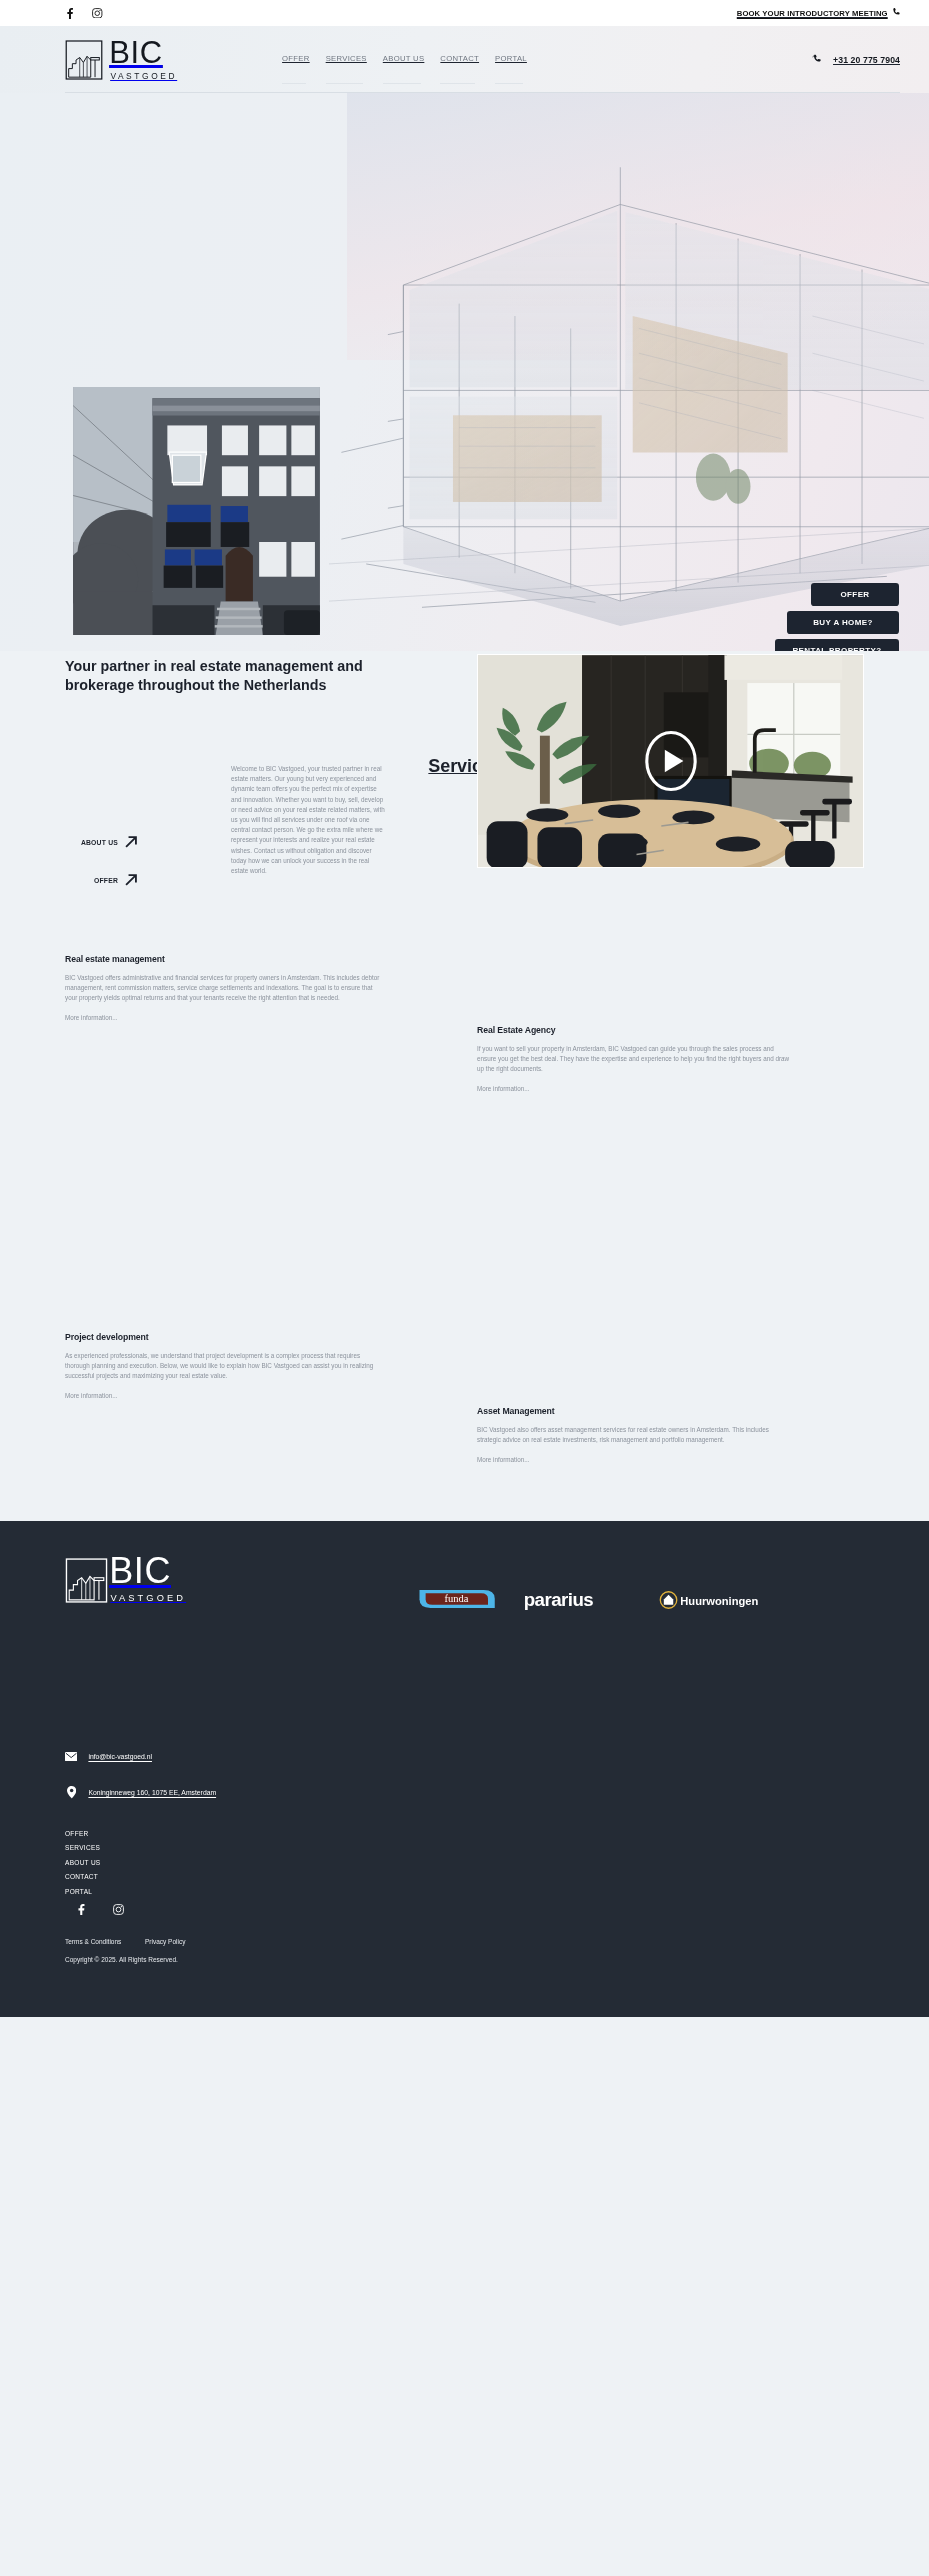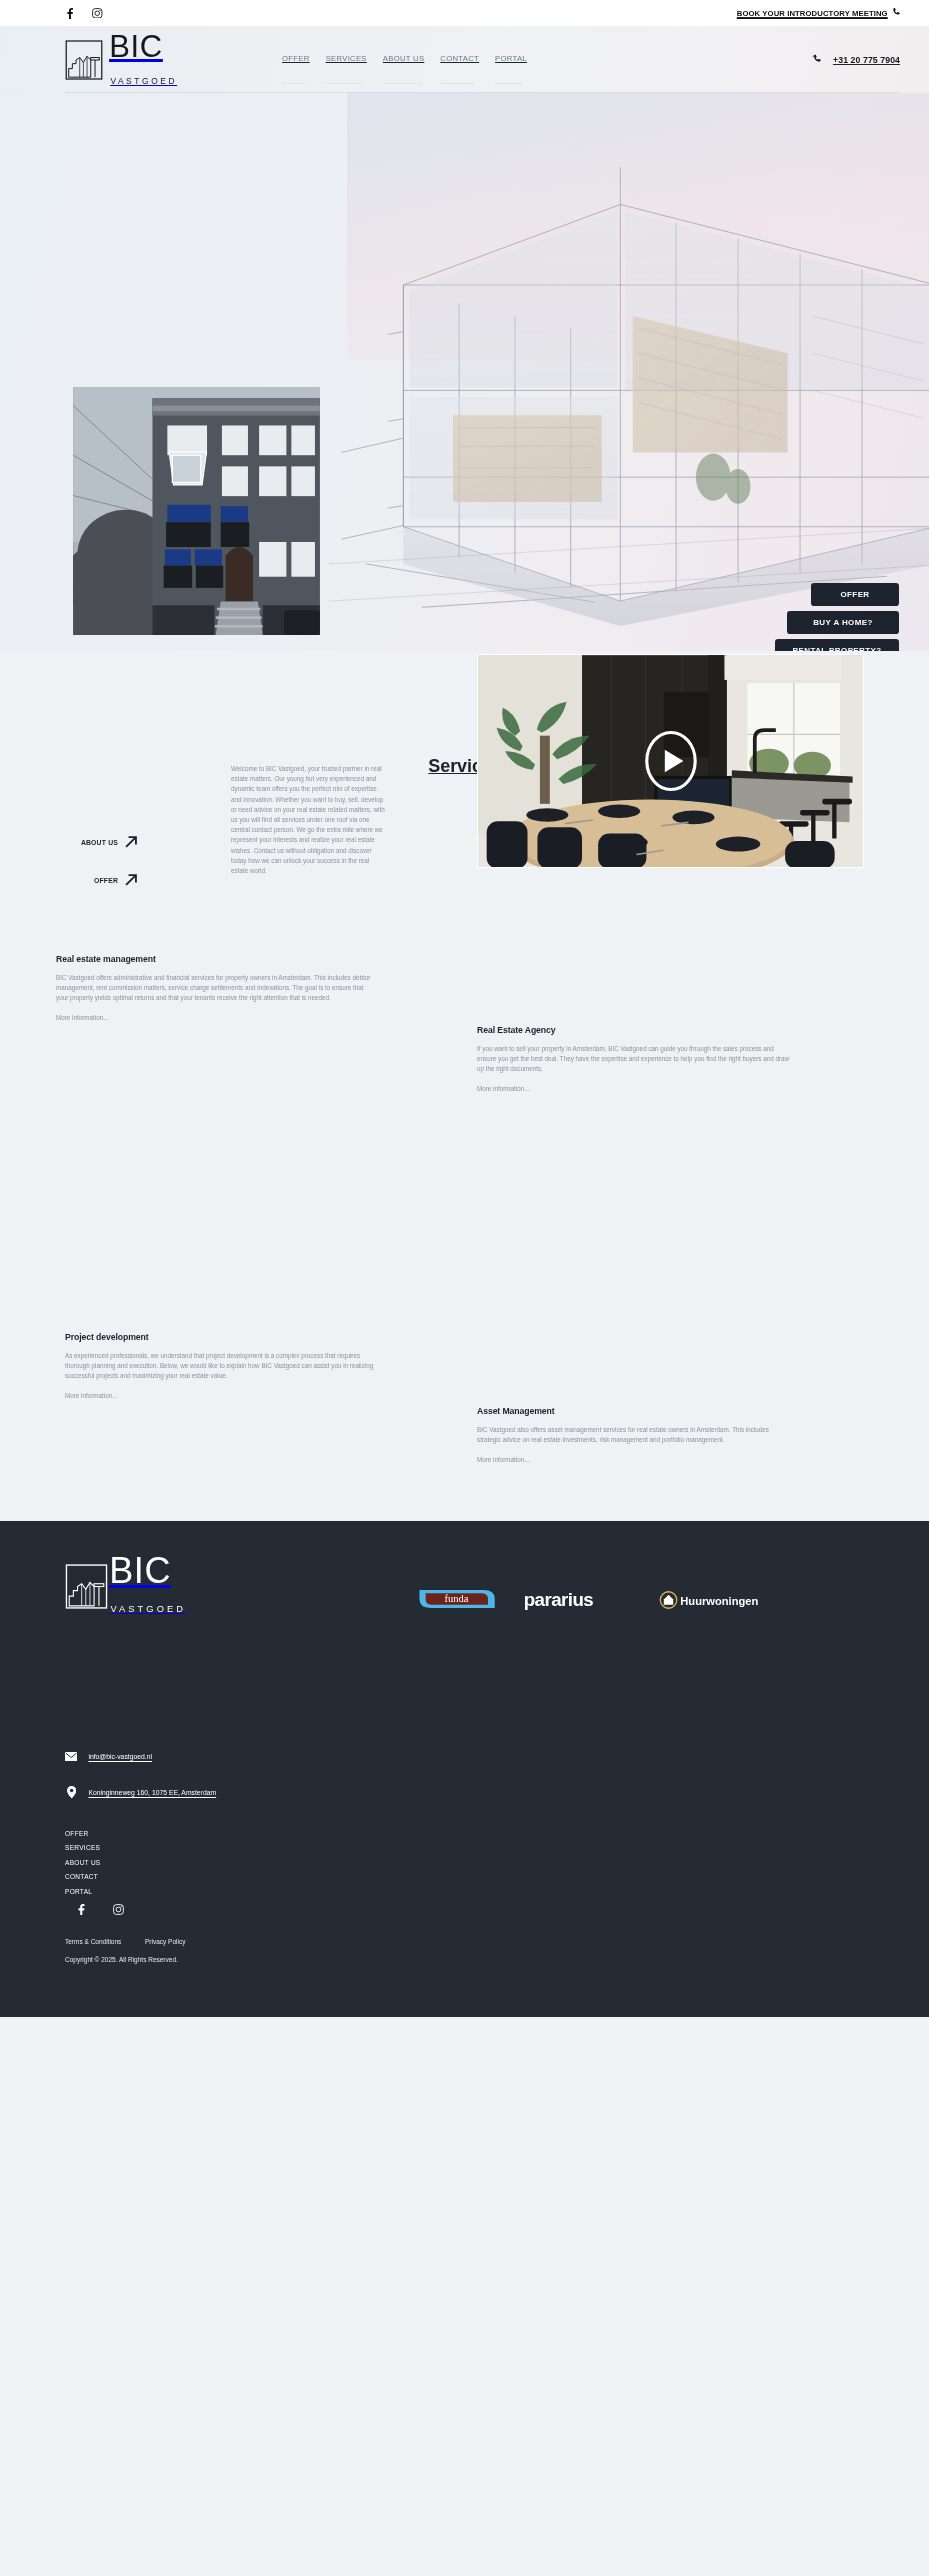--- a/index.html
+++ b/index.html
@@ -40,21 +40,21 @@
     content:""; position:absolute; left:65px; right:30px; bottom:0; height:0.6px; background:#d8dee4;
   }
   .logo { display: flex; align-items: center; gap: 6.2px; }
   .logo-mark { width: 38px; height: 42px; }
   .logo-word { line-height: .88; }
   .logo-bic {
     font-size: 31px; font-weight: 400; letter-spacing: 0.6px; color: #14181f;
     font-family: "Liberation Sans", sans-serif;
   }
   .logo-sub {
-    font-size: 8.4px; letter-spacing: 2.6px; color: #14181f; margin-top: 18px; padding-left:1.2px;
+    font-size: 8.4px; letter-spacing: 2.6px; color: #14181f; margin-top: 7px; padding-left:1.2px;
   }
   .nav { display: flex; align-items: center; gap: 16px; margin-left: 105px; }
   .nav-item {
     font-size: 7.7px; letter-spacing: 0.3px; color: #6f7680; text-decoration: none;
     padding-bottom: 2.5px; position: relative;
   }
   .nav-item:after{
     content:""; position:absolute; left:0; right:3.7px; bottom:-18.6px; height:0.6px; background:#dfe4e9;
   }
   .header-phone {
@@ -127,21 +127,21 @@
   
   .services { background: #eef2f5; padding-bottom: 37px; }
   .services-title { text-align: center; font-size: 18px; font-weight: 700; color: #1c212b; letter-spacing: -0.1px; }
   .svc-grid { position: relative; height: 707px; margin-top: 0; }
   .svc {
     position: absolute; width: 316px;
   }
   .svc h3 { font-size: 8.7px; font-weight: 700; color: #1c212b; margin-bottom: 8.7px; letter-spacing: -0.1px;}
   .svc p { font-size: 6.3px; line-height: 1.63; color: #8b929c; }
   .svc .more { display:inline-block; margin-top: 10.5px; font-size: 6.3px; color: #8b929c; text-decoration: none; }
-  .svc-1 { left: 56px; top: 177px; }
+  .svc-1 { left: 65px; top: 177px; }
   .svc-2 { left: 477px; top: 248px; }
   .svc-3 { left: 65px; top: 555px; }
   .svc-4 { left: 477px; top: 629px; }
 
   
   .footer { background: #242b35; color: #fff; padding: 38px 0 43px; position: relative; }
   .footer-logo { position: absolute; left: 65px; top: 34px; display: flex; align-items: center; gap: 6.2px; }
   .footer-logo .logo-bic, .footer-logo .logo-sub { color: #fff; }
   .partners { position: absolute; left: 417px; top: 64px; display: flex; align-items: center; gap: 21px; }
   .funda-logo { width: 79px; height: 28px; }
@@ -347,20 +347,21 @@
 
     <div class="hero-ctas">
       <a class="cta c1" href="#">OFFER</a>
       <a class="cta c2" href="#">BUY A HOME?</a>
       <a class="cta c3" href="#">RENTAL PROPERTY?</a>
     </div>
 
   </div>
 
   <div class="intro">
+    <h2 class="intro-title">Your partner in real estate management and brokerage throughout the Netherlands</h2>
     <p class="intro-text">Welcome to BIC Vastgoed, your trusted partner in real estate matters. Our young but very experienced and dynamic team offers you the perfect mix of expertise and innovation. Whether you want to buy, sell, develop or need advice on your real estate related matters, with us you will find all services under one roof via one central contact person. We go the extra mile where we represent your interests and realize your real estate wishes. Contact us without obligation and discover today how we can unlock your success in the real estate world.</p>
 
     <div class="intro-links">
       <a class="ilink" href="#">
         <span>ABOUT US</span>
         <span class="arrow-ne">
           <svg viewBox="0 0 26 26" width="16" height="16">
               <path d="M5 21 L21 5 M9 5 L21 5 L21 17" fill="none" stroke="#1c212b" stroke-width="3"></path>
             </svg>
         </span>

